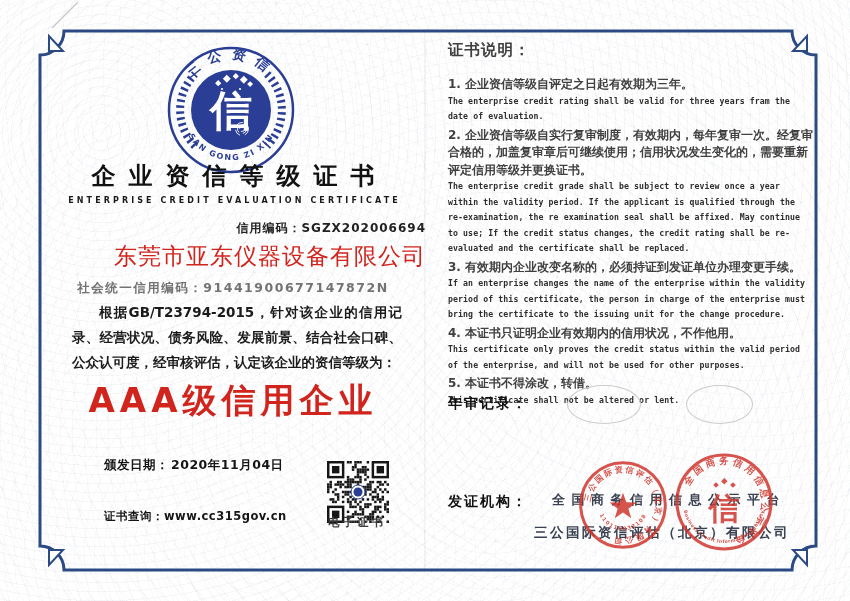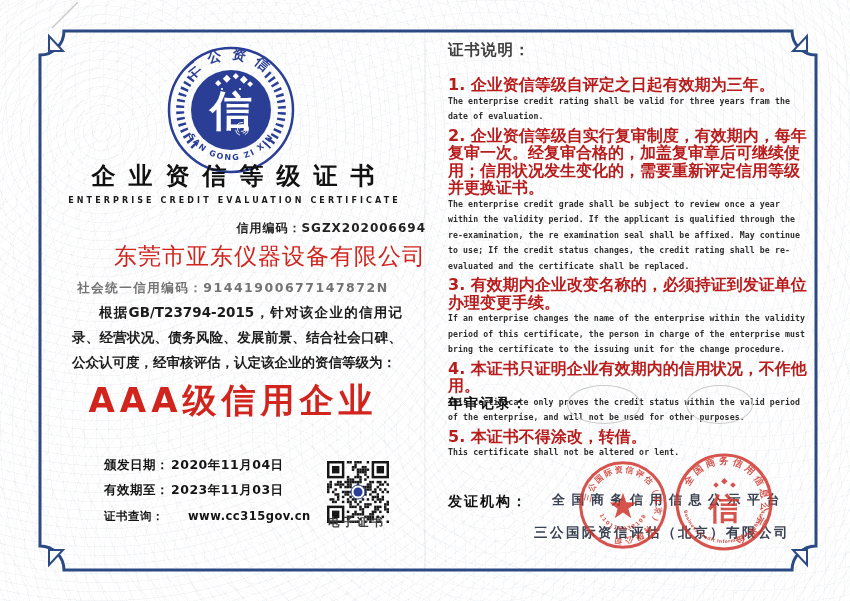--- a/index.html
+++ b/index.html
@@ -61,21 +61,21 @@
   .qr-label{
     position:absolute;left:312px;top:515px;width:90px;text-align:center;
     font-family:"DejaVu Serif","Liberation Serif",serif;
     font-size:11.5px;font-weight:700;color:#3c3c3c;letter-spacing:3px;
   }
 
   
   .right-col{position:absolute;left:448px;top:40px;width:366px;}
   .instr-heading{font-size:15.5px;font-weight:700;color:#404040;letter-spacing:1px;margin:0 0 15px 0;}
   .instr-item{margin:0 0 2px 0;}
-  .instr-zh{font-size:16px;font-weight:700;color:#b91c1c;line-height:17.5px;}
+  .instr-zh{font-size:12px;font-weight:700;color:#404040;line-height:17.5px;}
   .instr-en{font-family:"DejaVu Sans Mono","Liberation Mono",monospace;
     font-size:8.2px;font-weight:700;color:#2e2e2e;line-height:15.5px;letter-spacing:.1px;}
   .annual-label{position:absolute;left:448px;top:395px;font-size:14px;font-weight:700;color:#111;letter-spacing:2px;}
   .annual-oval{position:absolute;border:1px solid #cccccc;border-radius:50%;background:transparent;}
   .annual-oval.o1{left:567px;top:385px;width:72px;height:37px;}
   .annual-oval.o2{left:686px;top:385px;width:65px;height:37px;}
   .issuer-label{position:absolute;left:448px;top:493px;font-size:14px;font-weight:700;color:#111;letter-spacing:2px;}
   .issuer-line1{position:absolute;left:552px;top:491px;width:262px;
     font-size:13px;font-weight:700;color:#3a4150;letter-spacing:6.5px;white-space:nowrap;}
   .issuer-line2{position:absolute;left:534px;top:524px;width:280px;
@@ -136,25 +136,22 @@
   <div class="cert-title-en">ENTERPRISE CREDIT EVALUATION CERTIFICATE</div>
   <div class="credit-code">信用编码：SGZX202006694</div>
   <div class="company-name">东莞市亚东仪器设备有限公司</div>
   <div class="social-code">社会统一信用编码：91441900677147872N</div>
   <p class="body-par">根据GB/T23794-2015，针对该企业的信用记录、经营状况、债务风险、发展前景、结合社会口碑、公众认可度，经审核评估，认定该企业的资信等级为：</p>
   <div class="rating">AAA级信用企业</div>
 
   <div class="date-row" style="top:457px">
     <span>颁发日期：</span><span class="val">2020年11月04日</span>
   </div>
-  <div class="date-row" style="top:482px">
-    <span>有效期至：</span><span class="val">2023年11月03日</span>
-  </div>
   <div class="date-row" style="top:509px;font-size:11.5px">
-    <span>证书查询：</span><span class="val" style="margin-left:24px">www.cc315gov.cn</span>
+    <span>证书查询：</span><span class="val" style="margin-left:0">www.cc315gov.cn</span>
   </div>
 
   <svg id="qr-svg" class="qr-svg" width="62" height="62" viewBox="0 0 62 62">
       <rect x="19.84" y="0" width="2.48" height="2.48" fill="#161616"></rect>
       <rect x="22.32" y="0" width="2.48" height="2.48" fill="#161616"></rect>
       <rect x="27.28" y="0" width="2.48" height="2.48" fill="#161616"></rect>
       <rect x="29.759999999999998" y="0" width="2.48" height="2.48" fill="#161616"></rect>
       <rect x="32.24" y="0" width="2.48" height="2.48" fill="#161616"></rect>
       <rect x="39.68" y="0" width="2.48" height="2.48" fill="#161616"></rect>
       <rect x="27.28" y="2.48" width="2.48" height="2.48" fill="#161616"></rect>

